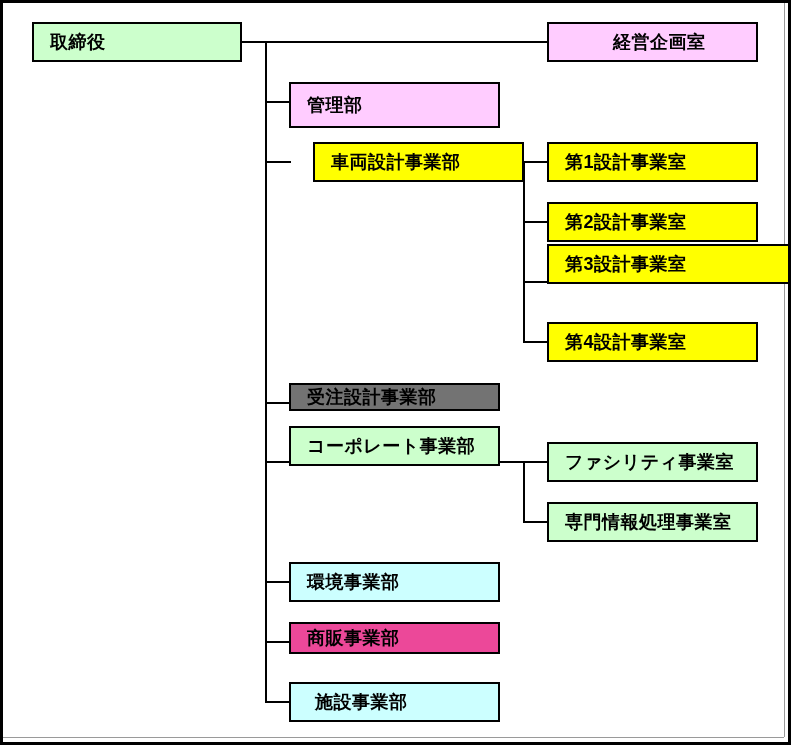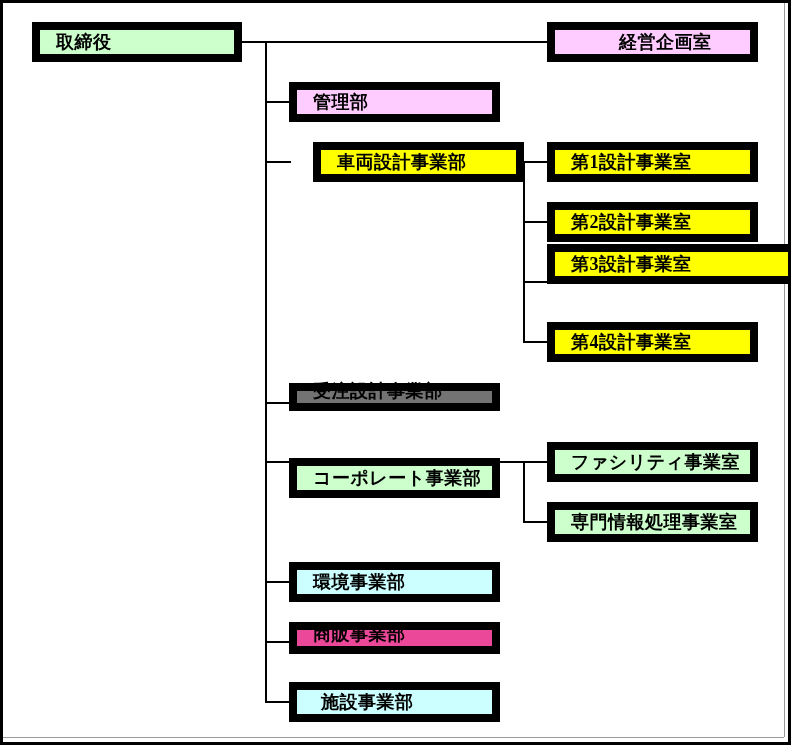--- a/index.html
+++ b/index.html
@@ -16,24 +16,23 @@
     box-sizing:border-box;
     pointer-events:none;
     z-index:10;
   }
   .edge-v{position:absolute;left:784px;top:3px;width:1px;height:734px;background:#9a9a9a;z-index:1;}
   .edge-h{position:absolute;left:3px;top:737px;width:781px;height:1px;background:#9a9a9a;z-index:1;}
   .line{position:absolute;background:#000;z-index:2;}
   .node{
     position:absolute;
     box-sizing:border-box;
-    border:8px solid #c2410c;
-    display:flex;align-items:flex-end;
+    border:2px solid #c2410c;
+    display:flex;align-items:center;
     z-index:3;
-    font-family:Liberation Serif, serif;
   }
   .node .label{
     font-size:18px;
     font-weight:bold;
     color:#000;
     padding-left:16px;
     white-space:nowrap;
     letter-spacing:0.5px;
   }
 </style>
@@ -62,42 +61,42 @@
       <div class="line" style="left: 523px; top: 461px; width: 2px; height: 62px; background: rgb(0, 0, 0);"></div>
       <div class="line" style="left: 523px; top: 521px; width: 26px; height: 2px; background: rgb(0, 0, 0);"></div>
     </div>
   <div id="nodes-layer">
       <div class="node" style="left: 32px; top: 22px; width: 210px; height: 40px; background: rgb(204, 255, 204); border-color: rgb(0, 0, 0);">
         <span class="label">取締役</span>
       </div>
       <div class="node" style="left: 547px; top: 22px; width: 211px; height: 40px; background: rgb(255, 204, 255); border-color: rgb(0, 0, 0); padding-left: 48px;">
         <span class="label">経営企画室</span>
       </div>
-      <div class="node" style="left: 289px; top: 82px; width: 211px; height: 40px; background: rgb(255, 204, 255); border-color: rgb(0, 0, 0);">
+      <div class="node" style="left: 289px; top: 82px; width: 211px; height: 46px; background: rgb(255, 204, 255); border-color: rgb(0, 0, 0);">
         <span class="label">管理部</span>
       </div>
       <div class="node" style="left: 289px; top: 142px; width: 211px; height: 40px; background: rgb(255, 255, 0); border-color: rgb(0, 0, 0); margin-left: 24px;">
         <span class="label">車両設計事業部</span>
       </div>
       <div class="node" style="left: 547px; top: 142px; width: 211px; height: 40px; background: rgb(255, 255, 0); border-color: rgb(0, 0, 0);">
         <span class="label">第1設計事業室</span>
       </div>
       <div class="node" style="left: 547px; top: 202px; width: 211px; height: 40px; background: rgb(255, 255, 0); border-color: rgb(0, 0, 0);">
         <span class="label">第2設計事業室</span>
       </div>
       <div class="node" style="left: 547px; top: 244px; width: 253px; height: 40px; background: rgb(255, 255, 0); border-color: rgb(0, 0, 0);">
         <span class="label">第3設計事業室</span>
       </div>
       <div class="node" style="left: 547px; top: 322px; width: 211px; height: 40px; background: rgb(255, 255, 0); border-color: rgb(0, 0, 0);">
         <span class="label">第4設計事業室</span>
       </div>
       <div class="node" style="left: 289px; top: 383px; width: 211px; height: 28px; background: #737373; border-color: rgb(0, 0, 0);">
         <span class="label">受注設計事業部</span>
       </div>
-      <div class="node" style="left: 289px; top: 458px; width: 211px; height: 40px; background: rgb(204, 255, 204); border-color: rgb(0, 0, 0);">
+      <div class="node" style="left: 289px; top: 426px; width: 211px; height: 40px; background: rgb(204, 255, 204); border-color: rgb(0, 0, 0);">
         <span class="label">コーポレート事業部</span>
       </div>
       <div class="node" style="left: 547px; top: 442px; width: 211px; height: 40px; background: rgb(204, 255, 204); border-color: rgb(0, 0, 0);">
         <span class="label">ファシリティ事業室</span>
       </div>
       <div class="node" style="left: 547px; top: 502px; width: 211px; height: 40px; background: rgb(204, 255, 204); border-color: rgb(0, 0, 0);">
         <span class="label">専門情報処理事業室</span>
       </div>
       <div class="node" style="left: 289px; top: 562px; width: 211px; height: 40px; background: rgb(204, 255, 255); border-color: rgb(0, 0, 0);">
         <span class="label">環境事業部</span>

